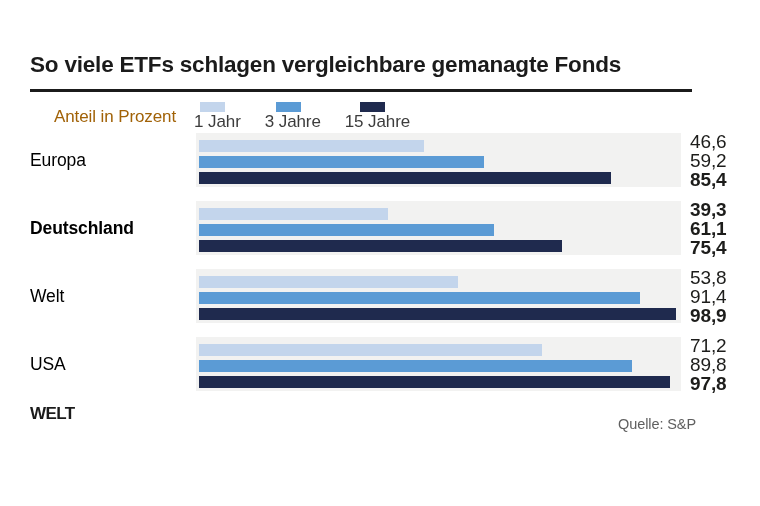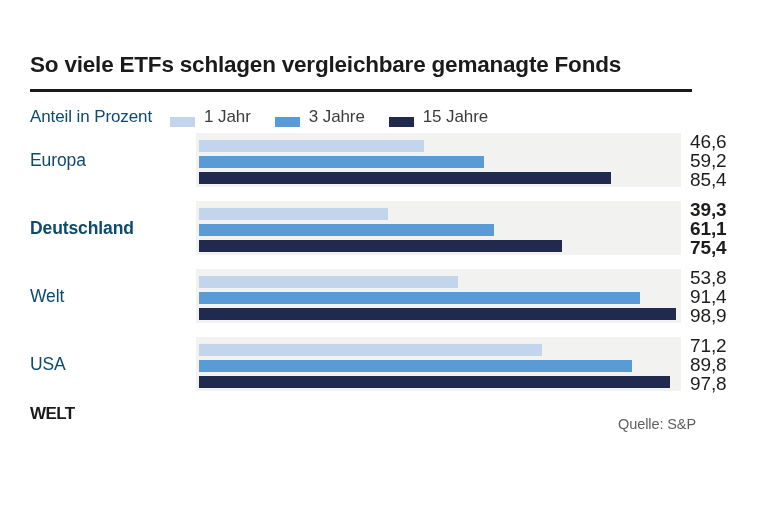--- a/index.html
+++ b/index.html
@@ -50,30 +50,32 @@
   .legend {
     position: absolute;
     left: 30px;
     top: 106px;
     height: 22px;
     display: flex;
     align-items: center;
   }
   .legend-caption {
     font-size: 17px;
-    color: #0c4a6e;
+    color: #a16207;
     letter-spacing: -0.1px;
     margin-right: 18px;
     white-space: nowrap;
+    margin-left: 24px;
   }
   .legend-item {
     display: flex;
-    align-items: flex-end;
+    align-items: center;
     margin-right: 24px;
     white-space: nowrap;
+    flex-direction: column;
   }
   .legend-swatch {
     width: 25px;
     height: 10px;
     margin-right: 9px;
     flex: 0 0 auto;
   }
   .legend-label {
     font-size: 17px;
     color: #3c3c3c;
@@ -93,21 +95,21 @@
     margin-bottom: 14px;
   }
   .row-label {
     position: absolute;
     left: 30px;
     top: 0;
     height: 54px;
     display: flex;
     align-items: center;
     font-size: 17.5px;
-    color: #0c4a6e;
+    color: #000000;
     letter-spacing: -0.1px;
     white-space: nowrap;
   }
   .row.emphasis .row-label {
     font-weight: bold;
   }
 
   .track {
     position: absolute;
     left: 196px;
@@ -144,21 +146,21 @@
   .value {
     position: absolute;
     left: 0;
     font-size: 19px;
     color: #1d1d1b;
     letter-spacing: -0.1px;
     line-height: 12px;
   }
   .value.v0 { top: 3px; }
   .value.v1 { top: 22px; }
-  .value.v2 { top: 41px; }
+  .value.v2 { top: 41px; font-weight: bold; }
   .row.emphasis .value { font-weight: bold; }
 
   
   .brand {
     position: absolute;
     left: 30px;
     top: 404px;
     font-size: 17px;
     font-weight: bold;
     letter-spacing: -0.6px;

